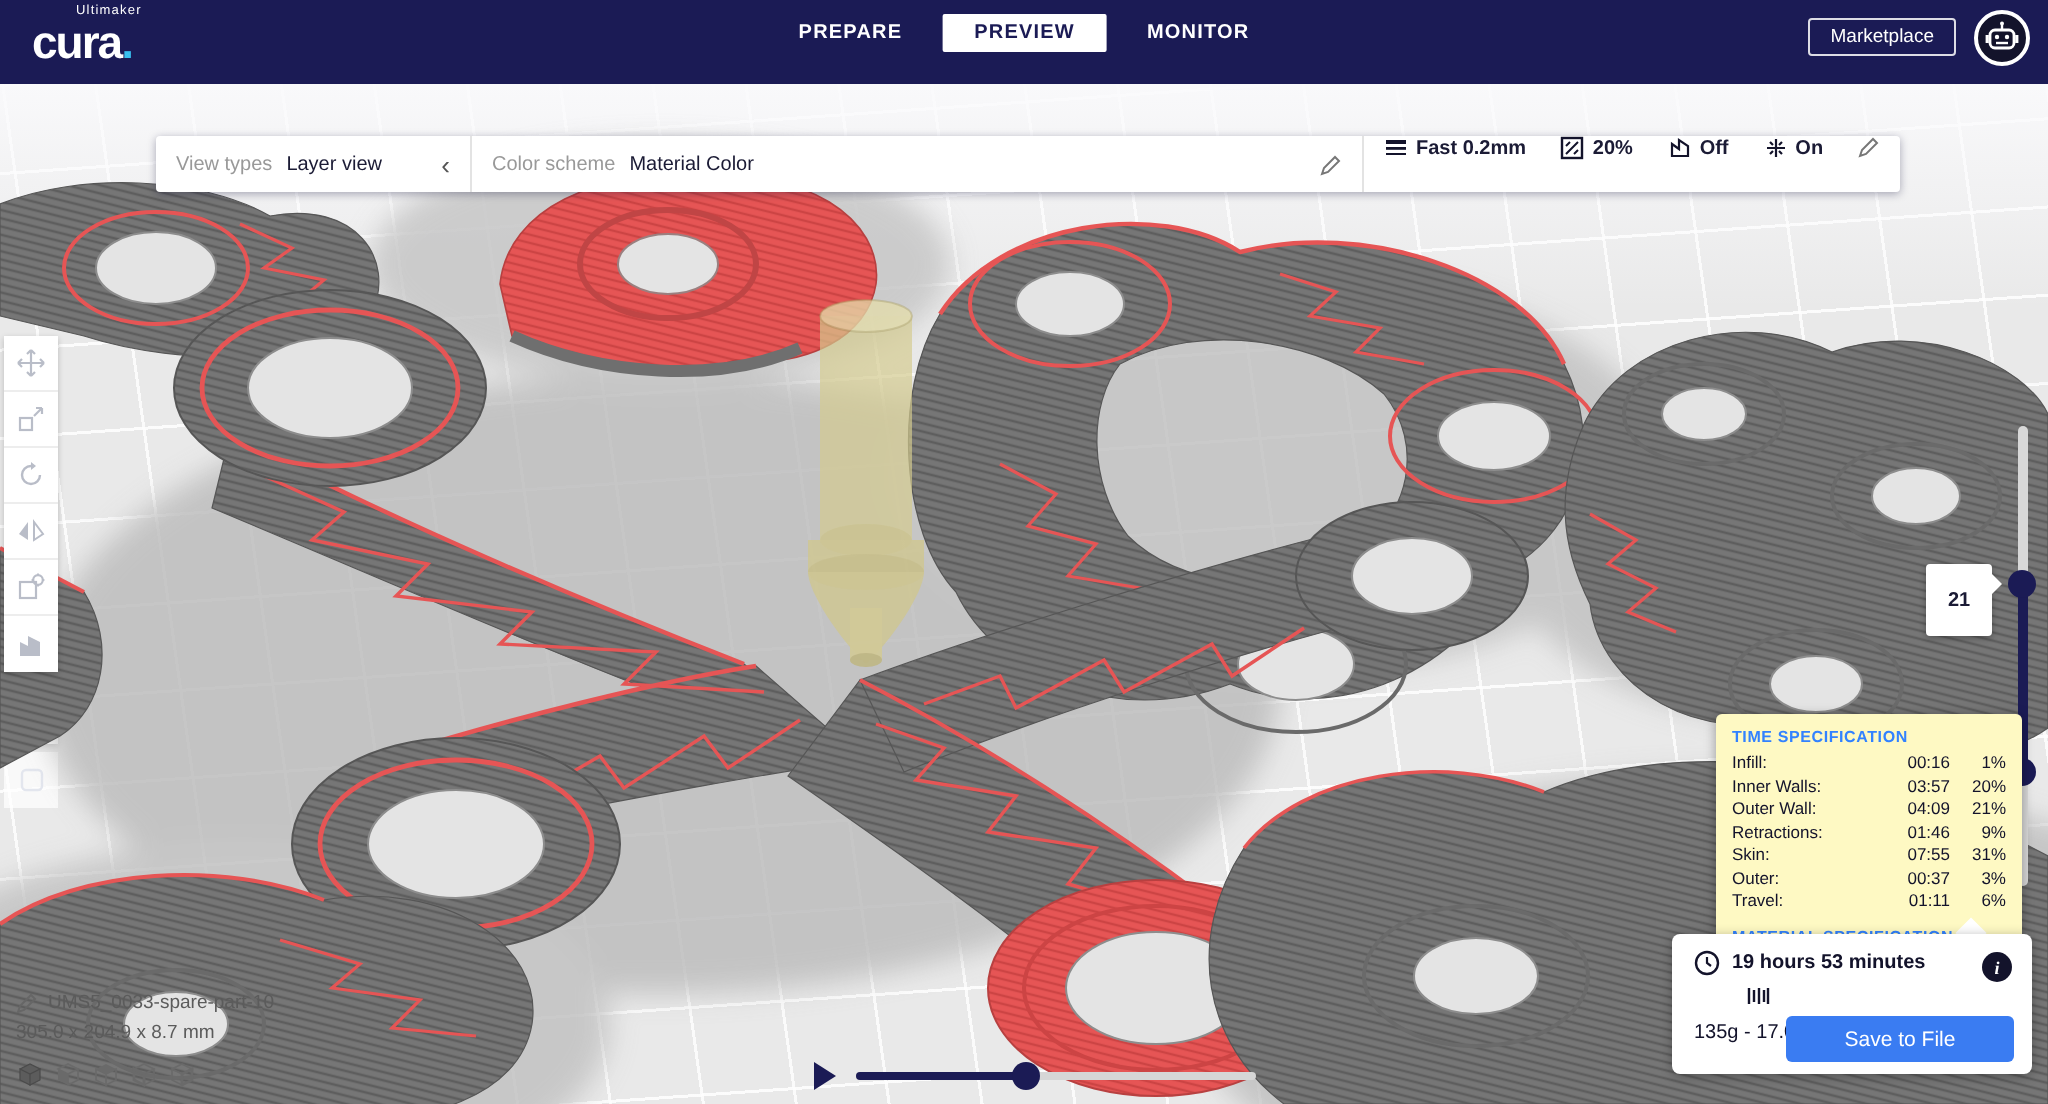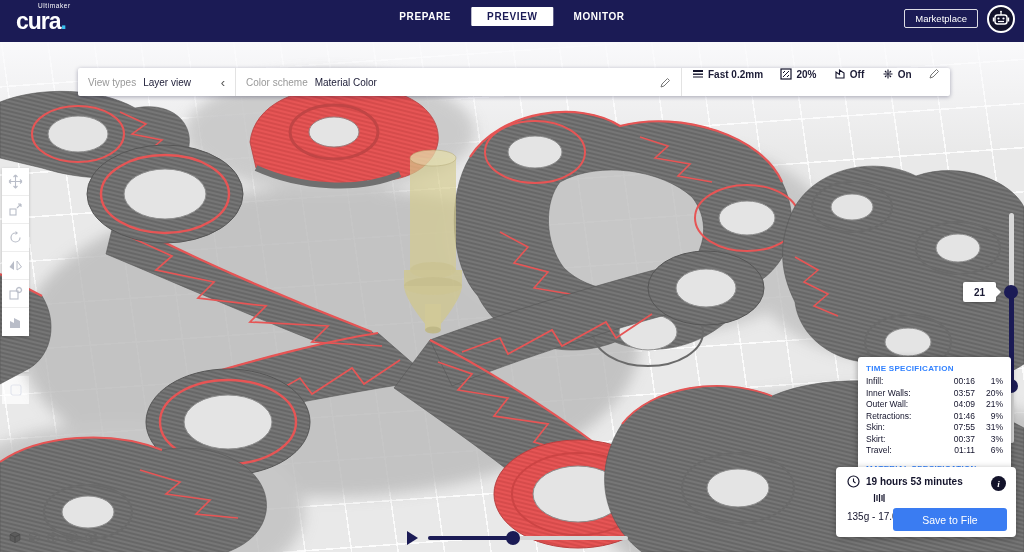--- a/index.html
+++ b/index.html
@@ -48,25 +48,25 @@
   .toolbar{position:absolute;left:2px;top:168px;z-index:20;width:27px;box-shadow:0 1px 3px rgba(0,0,0,.2);}
   .tool{width:27px;height:28px;background:#fff;border-bottom:1px solid #ededed;display:flex;align-items:center;justify-content:center;}
   .tool:last-child{border-bottom:none;}
   .tool-extra{position:absolute;left:2px;width:27px;height:28px;background:#fff;display:flex;align-items:center;justify-content:center;box-shadow:0 1px 3px rgba(0,0,0,.18);}
   
   .lslider-track{position:absolute;left:1009px;top:213px;width:5px;height:230px;background:#d8d8d8;border-radius:3px;z-index:10;}
   .lslider-range{position:absolute;left:0;top:79px;width:5px;height:94px;background:#1b1b55;}
   .lslider-handle{position:absolute;width:14px;height:14px;border-radius:50%;background:#1b1b55;left:1004px;z-index:11;}
   .lh-top{top:285px;}
   .lh-bottom{top:379px;}
-  .layer-tip{position:absolute;left:963px;top:282px;width:33px;height:20px;background:#fff;border-radius:2px;
+  .layer-tip{position:absolute;left:963px;top:282px;width:33px;height:36px;background:#fff;border-radius:2px;
     box-shadow:0 1px 3px rgba(0,0,0,.3);color:#1b1b35;font-size:10px;font-weight:bold;display:flex;align-items:center;justify-content:center;z-index:12;}
   .layer-tip:after{content:"";position:absolute;right:-5px;top:5px;border-left:5px solid #fff;border-top:5px solid transparent;border-bottom:5px solid transparent;}
   
-  .time-panel{position:absolute;left:858px;top:357px;width:153px;background:#ffffff;border-radius:3px;
+  .time-panel{position:absolute;left:858px;top:357px;width:153px;background:#fef9c3;border-radius:3px;
     box-shadow:0 1px 6px rgba(0,0,0,.35);padding:7px 8px 6px 8px;z-index:15;}
   .tp-title{color:#3282ff;font-size:8px;font-weight:bold;letter-spacing:.3px;margin-bottom:3px;}
   .trow{display:flex;font-size:8.5px;color:#13132b;line-height:11.5px;}
   .trow .t-label{flex:1;}
   .trow .t-time{width:36px;text-align:right;}
   .trow .t-pct{width:28px;text-align:right;}
   .tp-title.mat{margin-top:7px;}
   .mrow{display:flex;font-size:8.5px;color:#13132b;line-height:12px;gap:6px;}
   .mrow .m-name{flex:none;}
   .mrow .m-len{margin-left:auto;}
@@ -383,21 +383,21 @@
         <span class="t-label">Retractions:</span>
         <span class="t-time">01:46</span>
         <span class="t-pct">9%</span>
       </div>
     <div class="trow">
         <span class="t-label">Skin:</span>
         <span class="t-time">07:55</span>
         <span class="t-pct">31%</span>
       </div>
     <div class="trow">
-        <span class="t-label">Skirt:</span>
+        <span class="t-label">Outer:</span>
         <span class="t-time">00:37</span>
         <span class="t-pct">3%</span>
       </div>
     <div class="trow">
         <span class="t-label">Travel:</span>
         <span class="t-time">01:11</span>
         <span class="t-pct">6%</span>
       </div>
     <div class="tp-title mat">MATERIAL SPECIFICATION</div>
     <div class="mrow">
@@ -420,20 +420,29 @@
     <div class="out-row2">
       <svg class="icon-svg" width="12" height="12" viewBox="0 0 12 12">
         <path d="M1.5,2 V10 M4,3 V9 M6.5,2 V10 M9,3 V9 M11,2 V10" stroke="#13132b" stroke-width="1.2"></path>
       </svg>
       <span>135g - 17.05m</span>
     </div>
     <div class="info-btn">i</div>
     <div class="save-btn">Save to File</div>
   </div>
 
+  <div class="model-info">
+    <div class="mi-name">
+      <svg class="icon-svg" width="11" height="11" viewBox="0 0 11 11">
+        <path d="M1,10 L2,7 L7.5,1.5 L9.5,3.5 L4,9 Z" fill="none" stroke="#666" stroke-width="1"></path>
+      </svg>
+      <span>UMS5_0033-spare-part-10</span>
+    </div>
+    <div class="mi-dims">305.0 x 204.9 x 8.7 mm</div>
+  </div>
   <div class="view-cubes">
     <span class="vcube">
       <svg class="icon-svg" width="14" height="14" viewBox="0 0 14 14">
           <path d="M2,4.5 L7,2 L12,4.5 L7,7 Z M2,4.5 L2,10 L7,12.5 L7,7 Z M12,4.5 L12,10 L7,12.5 L7,7 Z" fill="#5c5c5c" stroke="#4a4a4a" stroke-width="0.6"></path>
         </svg>
     </span>
     <span class="vcube">
       <svg class="icon-svg" width="14" height="14" viewBox="0 0 14 14">
           <path d="M2,4.5 L7,2 L12,4.5 L7,7 Z M12,4.5 L12,10 L7,12.5 L7,7 Z" fill="none" stroke="#6a6a6a" stroke-width="0.8"></path>
           <path d="M2,4.5 L7,7 L7,12.5 L2,10 Z" fill="#6a6a6a"></path>

